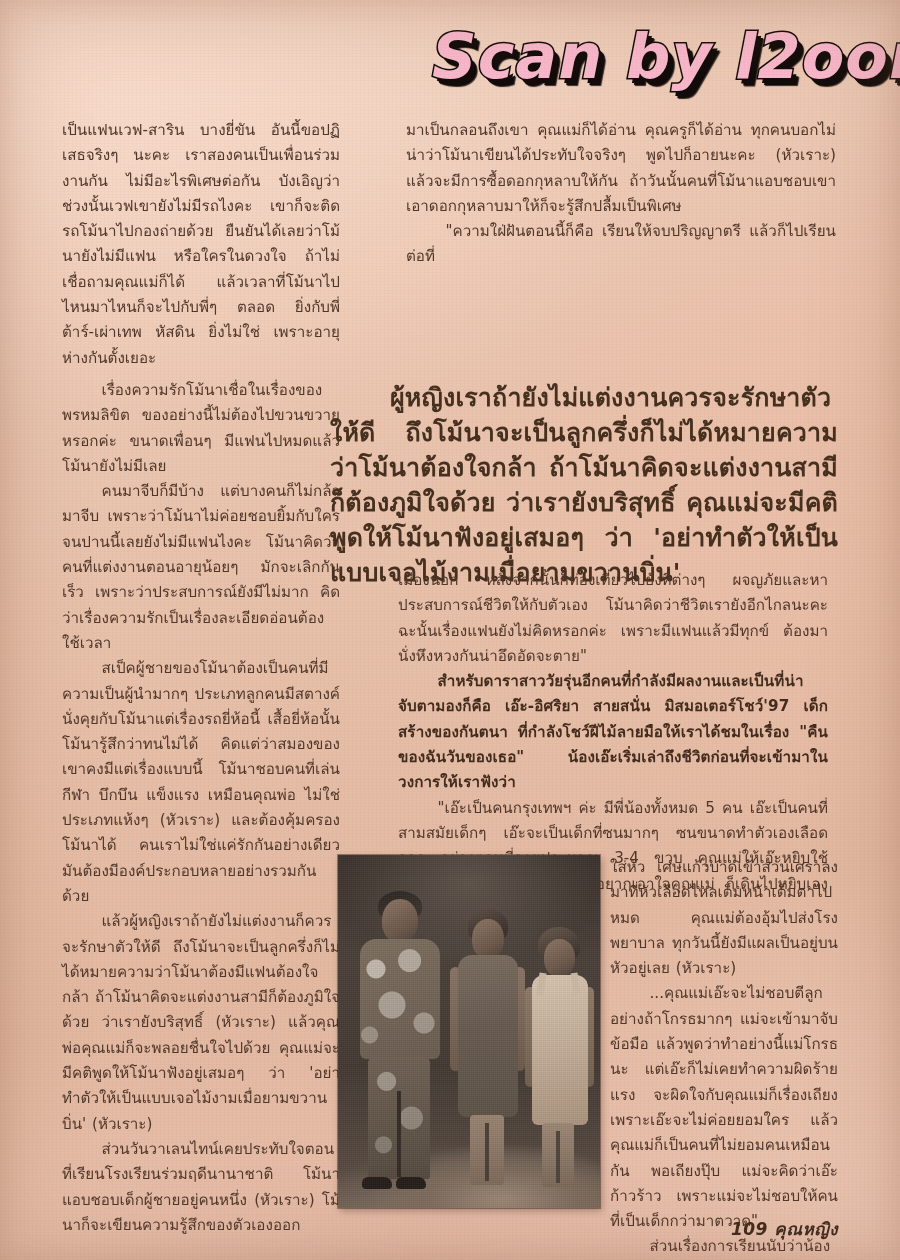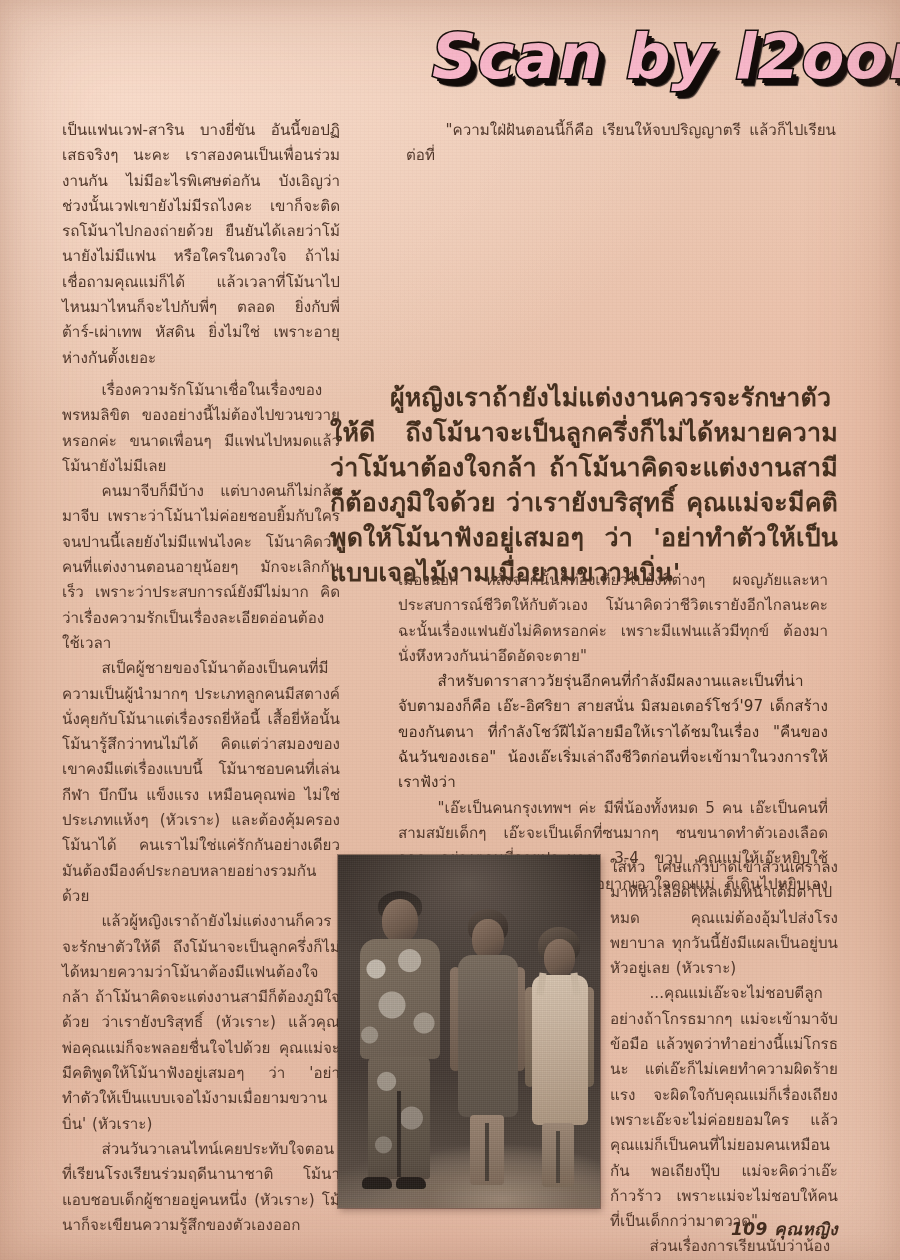--- a/index.html
+++ b/index.html
@@ -93,21 +93,21 @@
     text-align: justify;
     letter-spacing: 0.2px;
   }
   #pullquote p { margin: 0; }
   #pullquote p.indent { text-indent: 2.4em; }
 
   #left-col-mid   { left: 62px;  top: 378px; width: 278px; }
   #right-col-mid  { left: 398px; top: 568px; width: 430px; }
 
   #right-col-mid .bold-block {
-    font-weight: normal;
+    font-weight: bold;
     color: #432c1d;
     letter-spacing: 0.1px;
   }
 
   
   #right-col-wrap {
     position: absolute;
     left: 610px;
     top: 855px;
     width: 228px;
@@ -280,20 +280,21 @@
     <p class="indent">สเป็คผู้ชายของโม้นาต้องเป็นคนที่มีความเป็นผู้นำมากๆ ประเภทลูกคนมีสตางค์ นั่งคุยกับโม้นาแต่เรื่องรถยี่ห้อนี้ เสื้อยี่ห้อนั้น โม้นารู้สึกว่าทนไม่ได้ คิดแต่ว่าสมองของเขาคงมีแต่เรื่องแบบนี้ โม้นาชอบคนที่เล่นกีฬา บึกบึน แข็งแรง เหมือนคุณพ่อ ไม่ใช่ประเภทแห้งๆ (หัวเราะ) และต้องคุ้มครองโม้นาได้ คนเราไม่ใช่แค่รักกันอย่างเดียว มันต้องมีองค์ประกอบหลายอย่างรวมกันด้วย</p>
     <p class="indent">แล้วผู้หญิงเราถ้ายังไม่แต่งงานก็ควรจะรักษาตัวให้ดี ถึงโม้นาจะเป็นลูกครึ่งก็ไม่ได้หมายความว่าโม้นาต้องมีแฟนต้องใจกล้า ถ้าโม้นาคิดจะแต่งงานสามีก็ต้องภูมิใจด้วย ว่าเรายังบริสุทธิ์ (หัวเราะ) แล้วคุณพ่อคุณแม่ก็จะพลอยชื่นใจไปด้วย คุณแม่จะมีคติพูดให้โม้นาฟังอยู่เสมอๆ ว่า 'อย่าทำตัวให้เป็นแบบเจอไม้งามเมื่อยามขวานบิ่น' (หัวเราะ)</p>
     <p class="indent">ส่วนวันวาเลนไทน์เคยประทับใจตอนที่เรียนโรงเรียนร่วมฤดีนานาชาติ โม้นาแอบชอบเด็กผู้ชายอยู่คนหนึ่ง (หัวเราะ) โม้นาก็จะเขียนความรู้สึกของตัวเองออก</p>
   </div>
 
   <div id="left-col-top" class="col-text">
     <p>เป็นแฟนเวฟ-สาริน บางยี่ขัน อันนี้ขอปฏิเสธจริงๆ นะคะ เราสองคนเป็นเพื่อนร่วมงานกัน ไม่มีอะไรพิเศษต่อกัน บังเอิญว่าช่วงนั้นเวฟเขายังไม่มีรถไงคะ เขาก็จะติดรถโม้นาไปกองถ่ายด้วย ยืนยันได้เลยว่าโม้นายังไม่มีแฟน หรือใครในดวงใจ ถ้าไม่เชื่อถามคุณแม่ก็ได้ แล้วเวลาที่โม้นาไปไหนมาไหนก็จะไปกับพี่ๆ ตลอด ยิ่งกับพี่ต้าร์-เผ่าเทพ หัสดิน ยิ่งไม่ใช่ เพราะอายุห่างกันตั้งเยอะ</p>
   </div>
 
   <div id="right-col-top" class="col-text">
+    <p>มาเป็นกลอนถึงเขา คุณแม่ก็ได้อ่าน คุณครูก็ได้อ่าน ทุกคนบอกไม่น่าว่าโม้นาเขียนได้ประทับใจจริงๆ พูดไปก็อายนะคะ (หัวเราะ) แล้วจะมีการซื้อดอกกุหลาบให้กัน ถ้าวันนั้นคนที่โม้นาแอบชอบเขาเอาดอกกุหลาบมาให้ก็จะรู้สึกปลื้มเป็นพิเศษ</p>
     <p class="indent">"ความใฝ่ฝันตอนนี้ก็คือ เรียนให้จบปริญญาตรี แล้วก็ไปเรียนต่อที่</p>
   </div>
 
   <div id="pullquote">
     <p class="indent">ผู้หญิงเราถ้ายังไม่แต่งงานควรจะรักษาตัวให้ดี ถึงโม้นาจะเป็นลูกครึ่งก็ไม่ได้หมายความว่าโม้นาต้องใจกล้า ถ้าโม้นาคิดจะแต่งงานสามีก็ต้องภูมิใจด้วย ว่าเรายังบริสุทธิ์ คุณแม่จะมีคติพูดให้โม้นาฟังอยู่เสมอๆ ว่า 'อย่าทำตัวให้เป็นแบบเจอไม้งามเมื่อยามขวานบิ่น'</p>
   </div>
 
   <div id="right-col-mid" class="col-text">
     <p>เมืองนอก หลังจากนั้นก็ท่องเที่ยวไปยังที่ต่างๆ ผจญภัยและหาประสบการณ์ชีวิตให้กับตัวเอง โม้นาคิดว่าชีวิตเรายังอีกไกลนะคะ ฉะนั้นเรื่องแฟนยังไม่คิดหรอกค่ะ เพราะมีแฟนแล้วมีทุกข์ ต้องมานั่งหึงหวงกันน่าอึดอัดจะตาย"</p>
     <p class="indent bold-block">สำหรับดาราสาววัยรุ่นอีกคนที่กำลังมีผลงานและเป็นที่น่าจับตามองก็คือ เอ๊ะ-อิศริยา สายสนั่น มิสมอเตอร์โชว์'97 เด็กสร้างของกันตนา ที่กำลังโชว์ฝีไม้ลายมือให้เราได้ชมในเรื่อง "คืนของฉันวันของเธอ" น้องเอ๊ะเริ่มเล่าถึงชีวิตก่อนที่จะเข้ามาในวงการให้เราฟังว่า</p>

